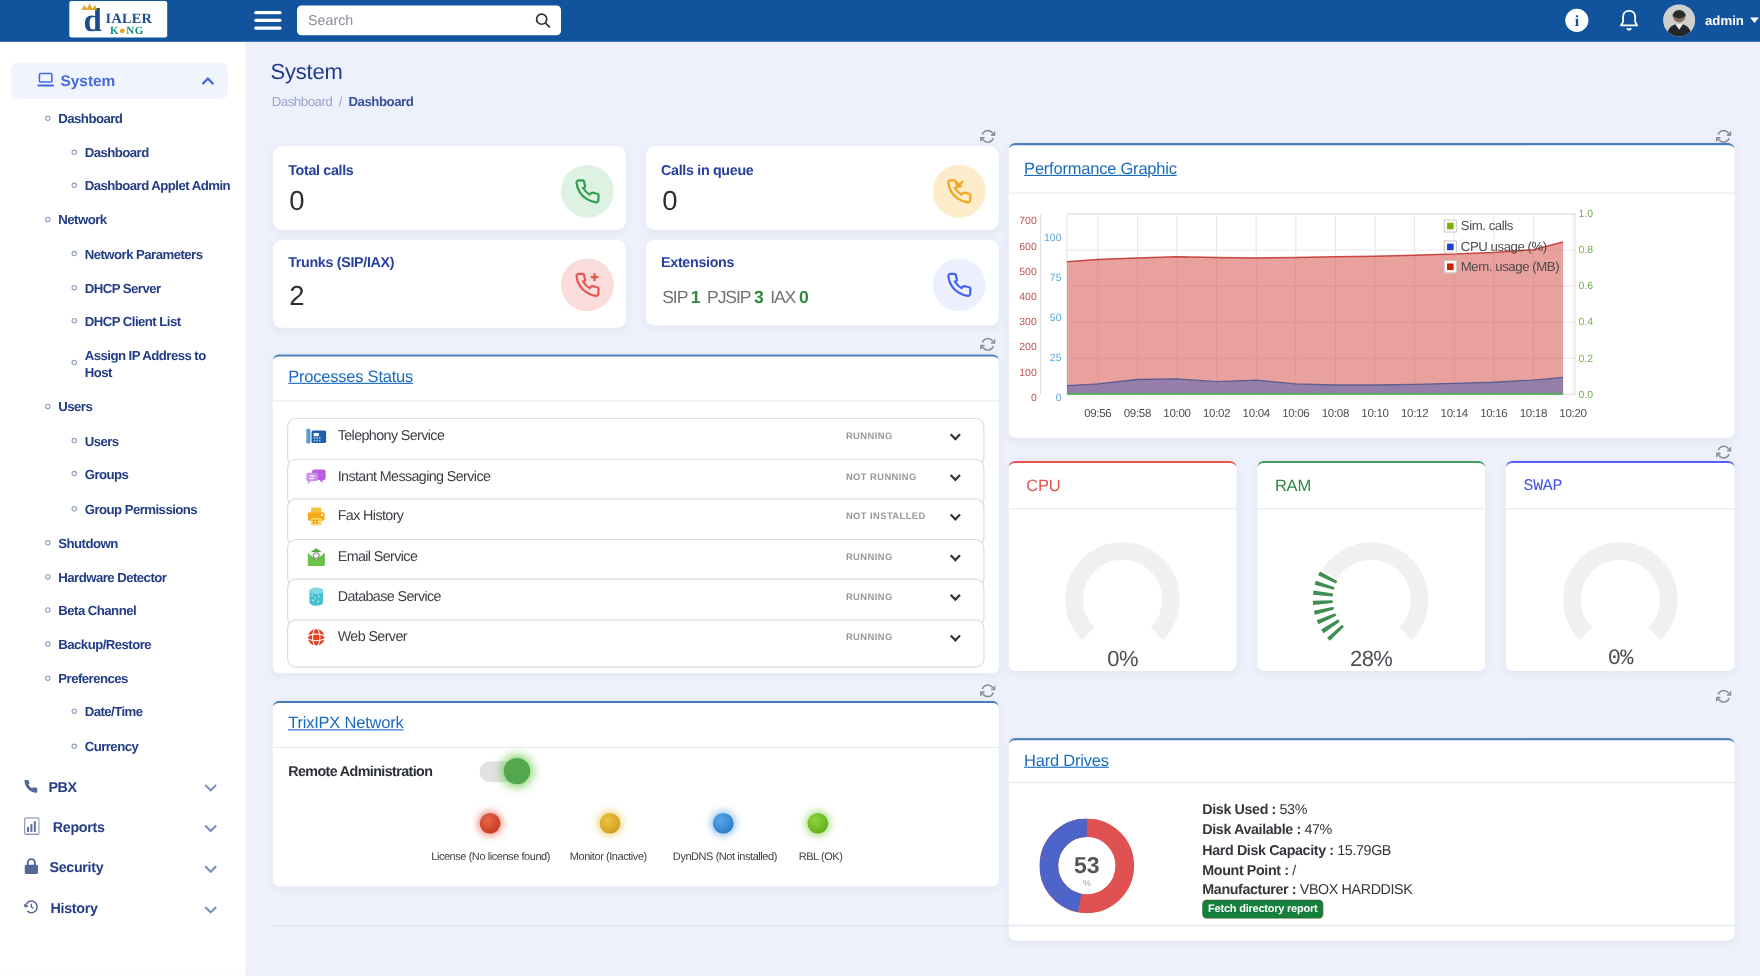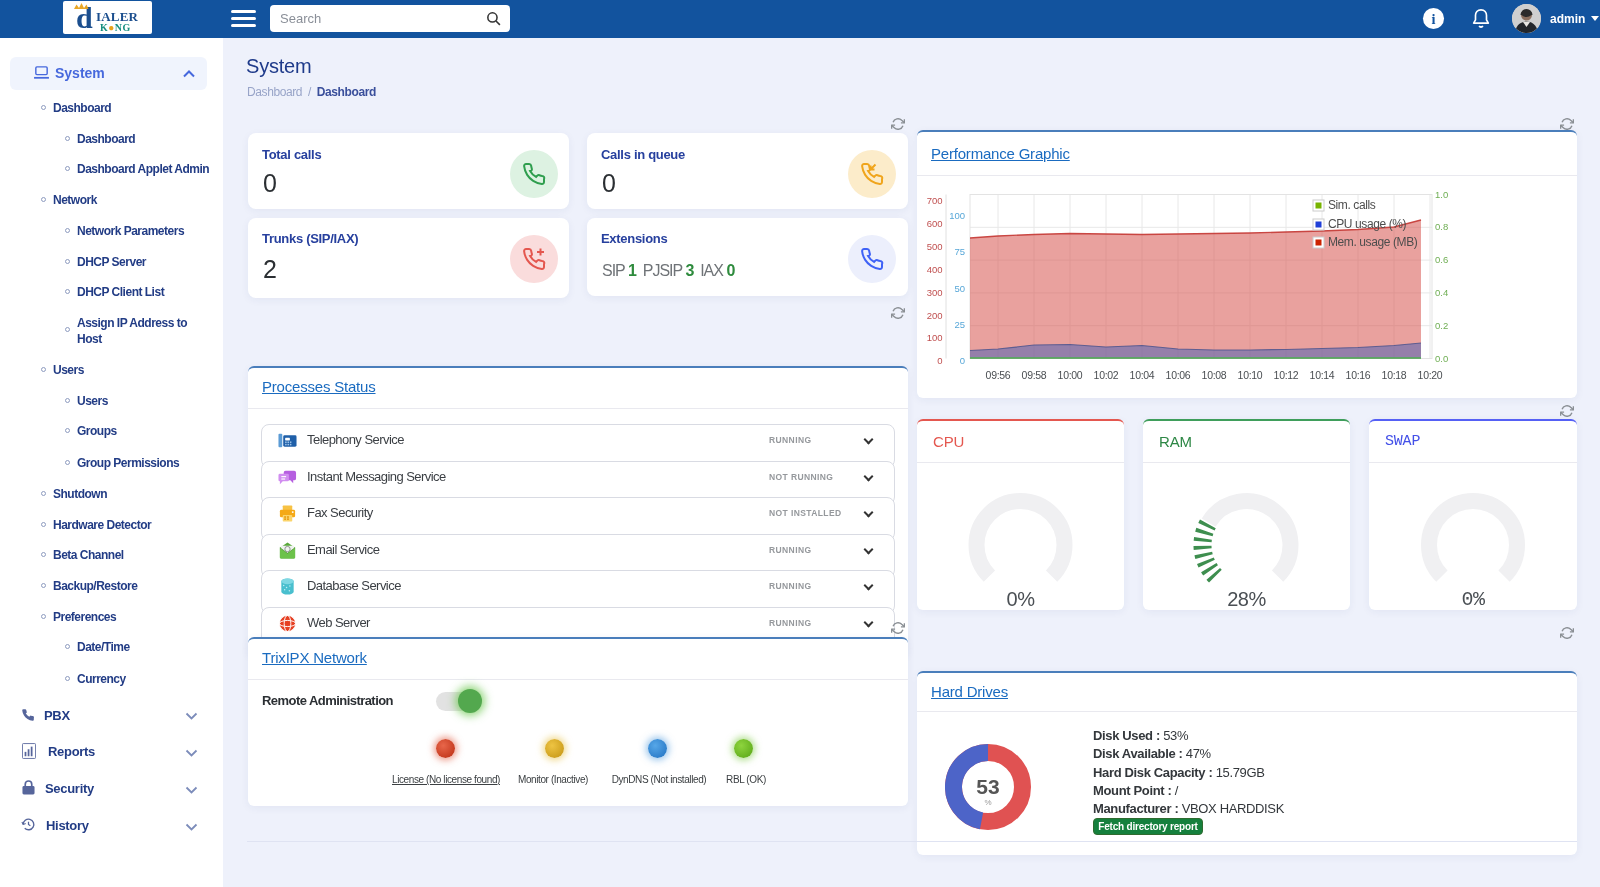--- a/index.html
+++ b/index.html
@@ -204,21 +204,21 @@
         <path d="M22 16.92v3a2 2 0 0 1-2.18 2 19.79 19.79 0 0 1-8.63-3.07 19.5 19.5 0 0 1-6-6 19.79 19.79 0 0 1-3.07-8.67A2 2 0 0 1 4.11 2h3a2 2 0 0 1 2 1.72 12.84 12.84 0 0 0 .7 2.81 2 2 0 0 1-.45 2.11L8.09 8.91a16 16 0 0 0 6 6l1.27-1.27a2 2 0 0 1 2.11-.45 12.84 12.84 0 0 0 2.81.7A2 2 0 0 1 22 16.92z"></path>
       </svg>
   </div>
 </div>
 
 <svg class="refresh" style="left:891px; top:306px;" width="14" height="14" viewBox="0 0 24 24" fill="none" stroke="#8a8f94" stroke-width="2.4" stroke-linejoin="round">
     <polyline points="23 4 23 10 17 10"></polyline>
     <polyline points="1 20 1 14 7 14"></polyline>
     <path d="M3.51 9a9 9 0 0 1 14.85-3.36L23 10M1 14l4.64 4.36A9 9 0 0 0 20.49 15"></path>
   </svg>
-<div class="panel" style="left:248px; top:322px; width:660px; height:290px;margin-top:44px;">
+<div class="panel" style="left:248px; top:322px; width:660px; height:290px;">
   <div class="phead">
       <div class="ptitle">Processes Status</div>
     </div>
   <div class="prow" style="top:56px;">
     <svg class="pic" width="19" height="19" viewBox="0 0 20 20">
         <rect x="0.5" y="3" width="4" height="14" rx="1" fill="#5b9bd5"></rect>
         <rect x="5.5" y="4.5" width="14" height="12" rx="1.5" fill="#1f5fa8"></rect>
         <rect x="7.5" y="7" width="5" height="3" rx="0.5" fill="#fff"></rect>
         <g fill="#9cc3e8">
           <rect x="7.5" y="11" width="1.6" height="1.6"></rect>
@@ -250,21 +250,21 @@
         <rect x="2" y="6" width="16" height="8" rx="1.5" fill="#f5a916"></rect>
         <rect x="5" y="11.5" width="10" height="7" rx="0.8" fill="#fbd46a"></rect>
         <g fill="#e28f00">
           <rect x="6.5" y="13" width="2" height="1.4"></rect>
           <rect x="9.5" y="13" width="2" height="1.4"></rect>
           <rect x="6.5" y="15.2" width="2" height="1.4"></rect>
           <rect x="9.5" y="15.2" width="2" height="1.4"></rect>
         </g>
         <circle cx="15.5" cy="8.5" r="1" fill="#fff"></circle>
       </svg>
-    <span class="pname">Fax Security</span>
+    <span class="pname">Fax History</span>
       <span class="pstat">NOT INSTALLED</span>
       <span class="pchev"></span>
   </div>
   <div class="prow" style="top:165.5px;">
     <svg class="pic" width="19" height="19" viewBox="0 0 20 20">
         <path d="M2 7 L10 1.5 L18 7 V17 a1.5 1.5 0 0 1-1.5 1.5 H3.5 A1.5 1.5 0 0 1 2 17Z" fill="#58a839"></path>
         <path d="M3 5 h14 v9 l-7 -1 -7 1Z" fill="#eef3ee"></path>
         <circle cx="10" cy="8.5" r="2.8" fill="none" stroke="#8e8e8e" stroke-width="1"></circle>
         <path d="M2 7 L10 13 L18 7 V17 a1.5 1.5 0 0 1-1.5 1.5 H3.5 A1.5 1.5 0 0 1 2 17Z" fill="#6cc24a"></path>
         <path d="M2 7 L10 13 L18 7" fill="none" stroke="#4e9630" stroke-width="0.8"></path>
@@ -313,21 +313,21 @@
   <div class="phead">
       <div class="ptitle">TrixIPX Network</div>
     </div>
   <div style="position:absolute; left:14px; top:54px; font-size:13px; letter-spacing:-0.55px; font-weight:bold; color:#2b2f33;">Remote Administration</div>
   <div style="position:absolute; left:188px; top:53px; width:40px; height:19px; background:#e2e2e2; border-radius:10px;"></div>
   <div style="position:absolute; left:210px; top:50px; width:24px; height:24px; background:#53a84e; border-radius:50%; box-shadow:0 0 9px 3px rgba(110,200,80,0.75);"></div>
   <div style="position:absolute; left:188px; top:100px; width:19px; height:19px; border-radius:50%; background:radial-gradient(circle at 38% 35%, #e8664a, #b92c12); box-shadow:0 0 7px 2px rgba(220,70,40,0.55);"></div>
   <div style="position:absolute; left:297px; top:100px; width:19px; height:19px; border-radius:50%; background:radial-gradient(circle at 38% 35%, #eec443, #c29210); box-shadow:0 0 7px 2px rgba(230,190,60,0.6);"></div>
   <div style="position:absolute; left:400px; top:100px; width:19px; height:19px; border-radius:50%; background:radial-gradient(circle at 38% 35%, #56a7e8, #1e6fc0); box-shadow:0 0 7px 2px rgba(70,150,220,0.55);"></div>
   <div style="position:absolute; left:486px; top:100px; width:19px; height:19px; border-radius:50%; background:radial-gradient(circle at 38% 35%, #8ed43e, #55a313); box-shadow:0 0 7px 2px rgba(120,200,60,0.6);"></div>
-  <div class="ledlbl" style="position:absolute; left:108px; top:126px; width:180px;text-decoration:underline;">License (No license found)</div>
+  <div class="ledlbl" style="position:absolute; left:108px; top:126px; width:180px;">License (No license found)</div>
   <div class="ledlbl" style="position:absolute; left:225px; top:126px; width:160px;">Monitor (Inactive)</div>
   <div class="ledlbl" style="position:absolute; left:331px; top:126px; width:160px;">DynDNS (Not installed)</div>
   <div class="ledlbl" style="position:absolute; left:418px; top:126px; width:160px;">RBL (OK)</div>
 </div>
 
 <svg class="refresh" style="left:1560px; top:117px;" width="14" height="14" viewBox="0 0 24 24" fill="none" stroke="#8a8f94" stroke-width="2.4" stroke-linejoin="round">
     <polyline points="23 4 23 10 17 10"></polyline>
     <polyline points="1 20 1 14 7 14"></polyline>
     <path d="M3.51 9a9 9 0 0 1 14.85-3.36L23 10M1 14l4.64 4.36A9 9 0 0 0 20.49 15"></path>
   </svg>

